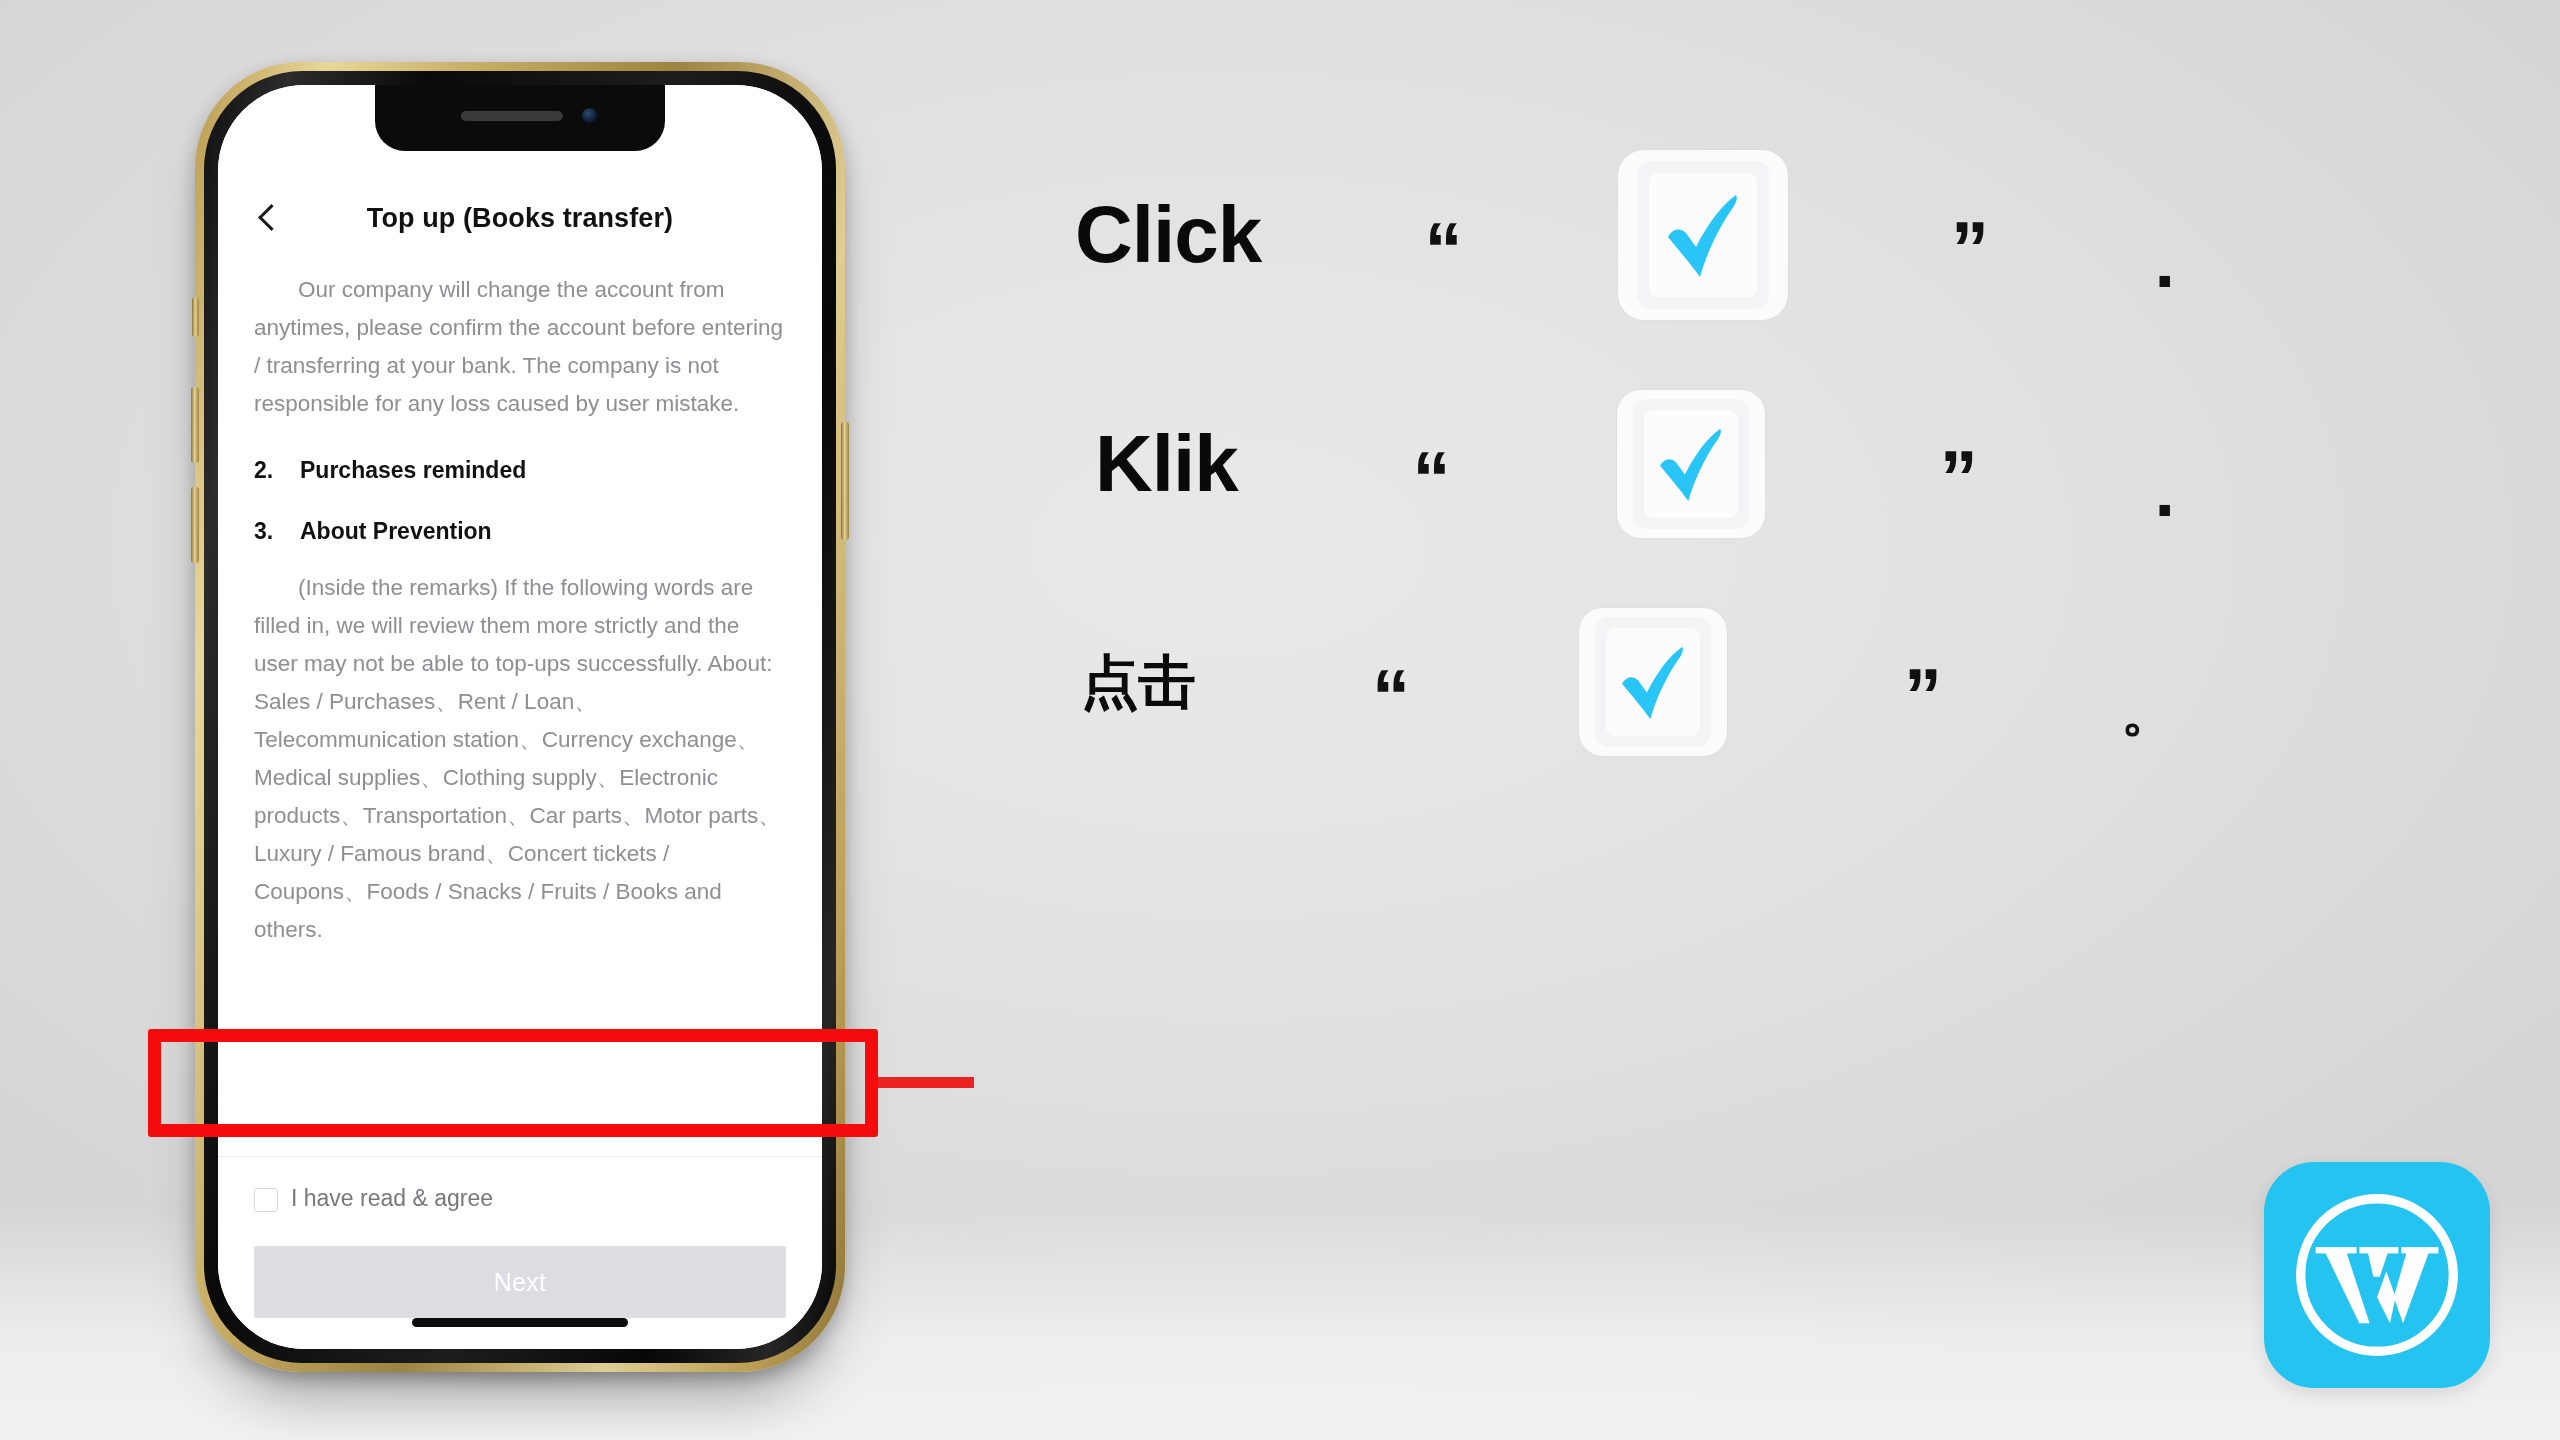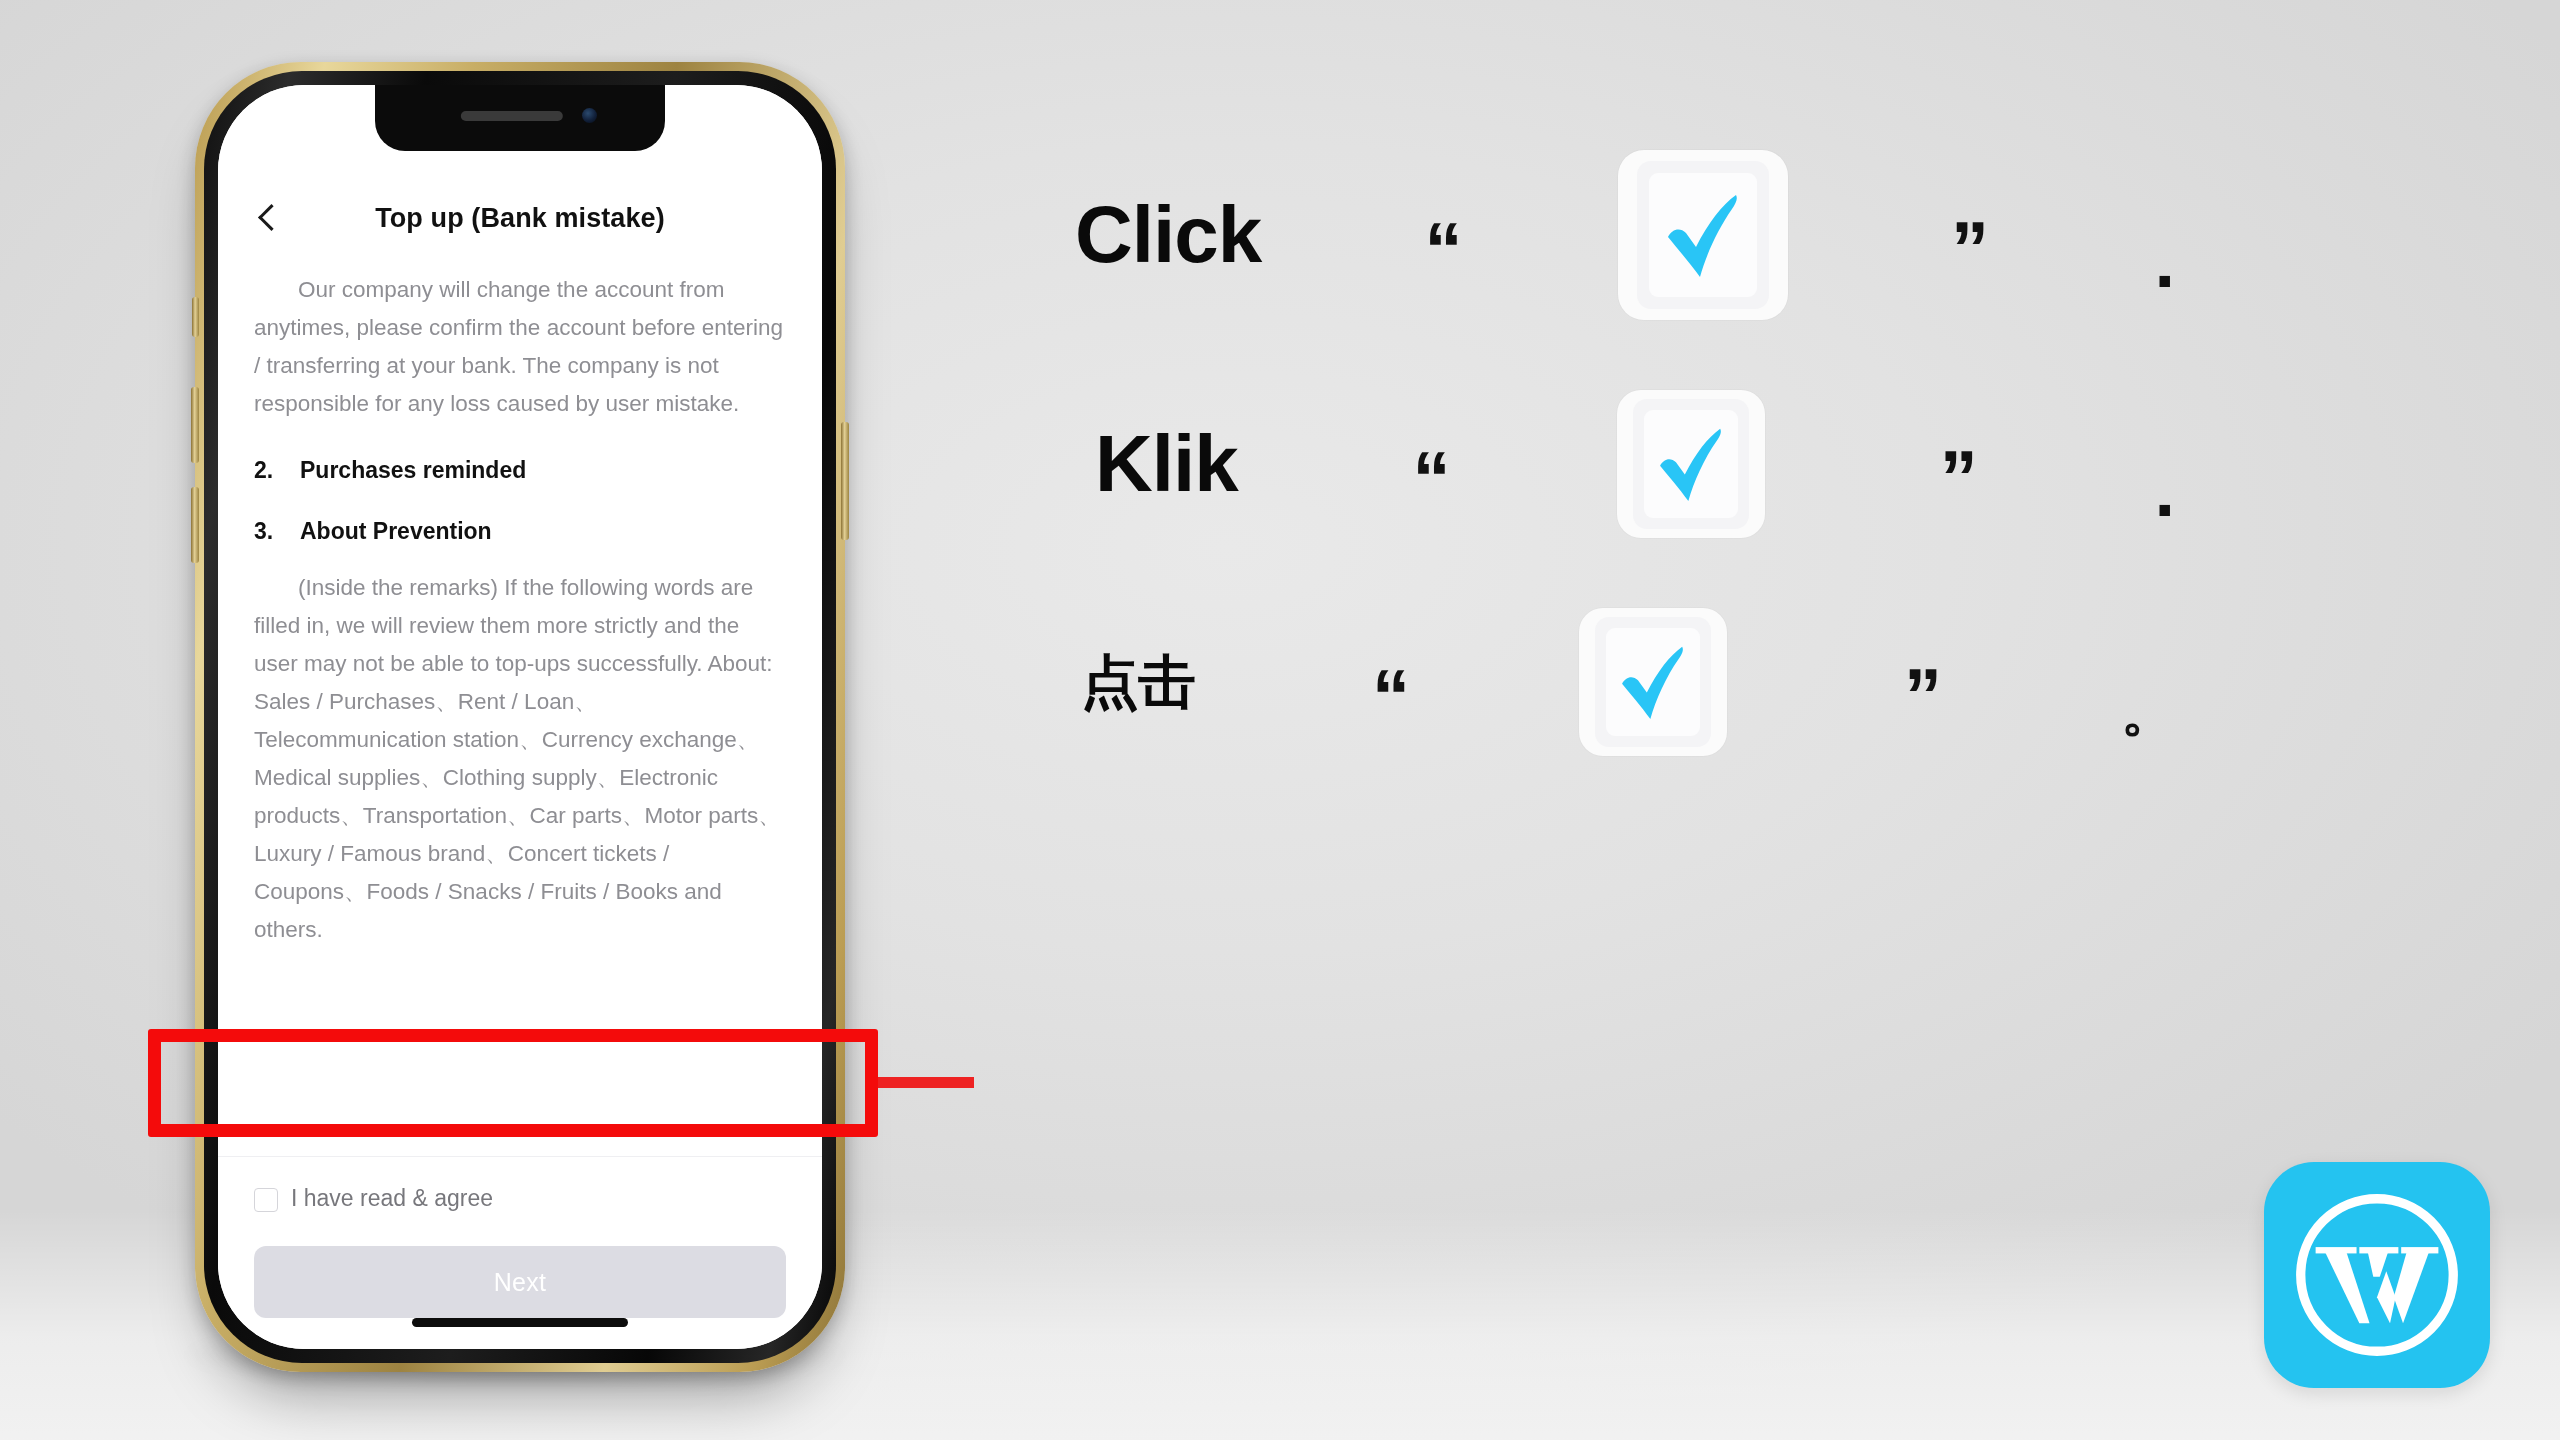--- a/index.html
+++ b/index.html
@@ -138,21 +138,21 @@
     border:1.6px solid #d5d5da;
     border-radius:4px;
     background:#fff;
     flex:0 0 auto;
   }
   .agree-label { color:#77777c; font-size:23px; }
 
   .next-wrap { flex:0 0 auto; padding:8px 36px 0 36px; }
   .next-btn {
     width:100%; height:72px;
-    border:none; border-radius:12px;
+    border:none; border-radius:2px;
     background:#dcdce3;
     color:#ffffff;
     font-size:25px;
     font-family:"Liberation Sans", sans-serif;
     letter-spacing:.3px;
   }
   .home-indicator {
     flex:0 0 auto;
     margin:auto auto 22px auto;
     width:216px; height:9px; border-radius:6px; background:#0c0c0c;
@@ -251,21 +251,21 @@
 
       <div class="notch">
         <div class="speaker"></div>
         <div class="camera"></div>
       </div>
 
       <div class="app">
 
         <div class="appbar">
           <div class="back-chev"></div>
-          <div class="appbar-title">Top up (Bank mistake)</div>
+          <div class="appbar-title">Top up (Books transfer)</div>
         </div>
 
         <div class="content">
           <div class="para">Our company will change the account from anytimes, please confirm the account before entering / transferring at your bank. The company is not responsible for any loss caused by user mistake.</div>
 
           <div class="section-head">
             <span class="num">2.</span>
             <span>Purchases reminded</span>
           </div>
 

